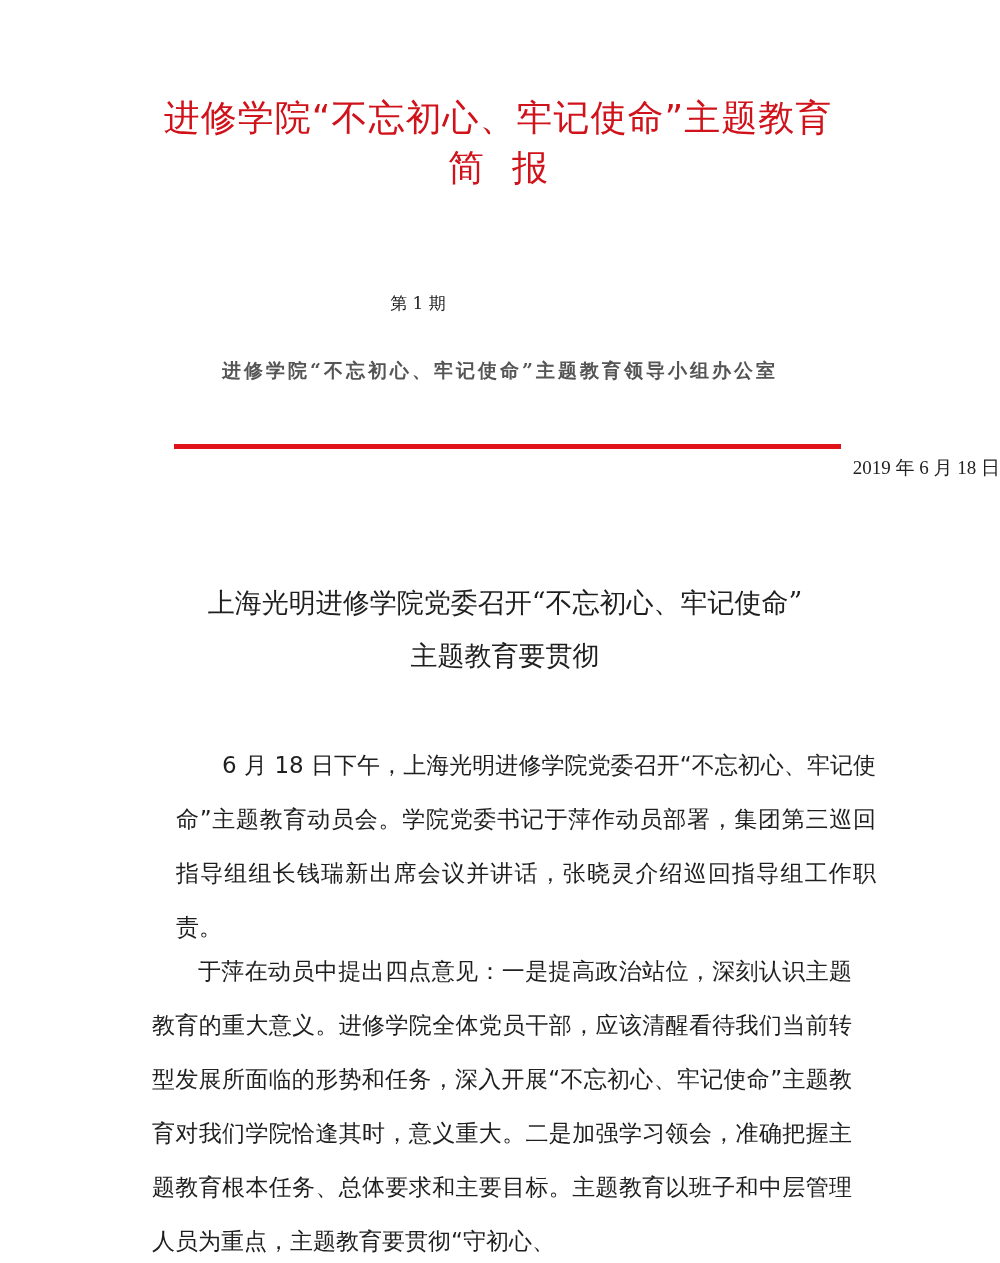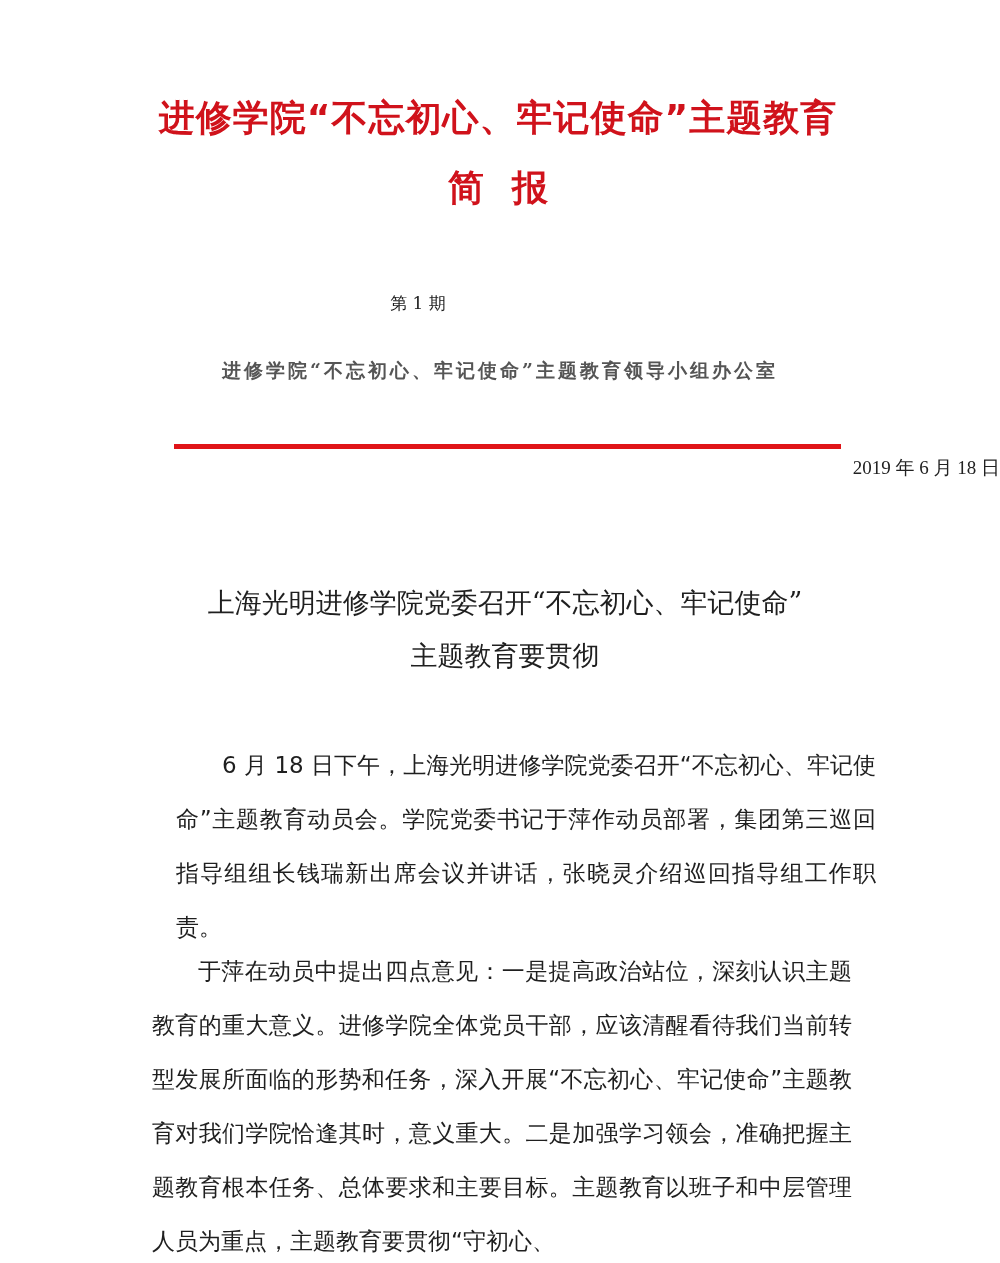--- a/index.html
+++ b/index.html
@@ -1,23 +1,23 @@
 <!DOCTYPE html>
 <html><head>
 <meta charset="utf-8">
 <style>
   html, body { margin: 0; padding: 0; background: #ffffff; }
   body { width: 1000px; height: 1263px; position: relative; overflow: hidden;
          font-family: "DejaVu Serif", "Liberation Serif", serif; color: #1a1a1a; }
   .abs { position: absolute; }
   .title-line { left: 0; width: 996px; text-align: center; color: #d0121b;
-                font-size: 36px; font-weight: bold; letter-spacing: 1px;
+                font-size: 36px; font-weight: normal; letter-spacing: 1px;
                 font-family: "DejaVu Sans", "Liberation Sans", sans-serif; }
   .title1 { top: 94px; }
-  .title2 { top: 164px; letter-spacing: 28px; padding-left: 28px; box-sizing: border-box; }
+  .title2 { top: 144px; letter-spacing: 28px; padding-left: 28px; box-sizing: border-box; }
   .issue { top: 292px; left: 0; width: 836px; text-align: center; font-size: 17px;
            font-family: "DejaVu Serif", "Liberation Serif", serif; }
   .office { top: 358px; left: 0; width: 1000px; text-align: center; font-size: 19px;
             color: #555; letter-spacing: 3px;
             font-family: "DejaVu Serif", "Liberation Serif", serif; font-weight: bold; }
   .date { top: 419px; left: 0; width: 1000px; text-align: right; font-size: 19px;
           color: #222; font-family: "Liberation Serif", "DejaVu Serif", serif; margin-top: 36px; }
   .red-rule { top: 444px; left: 174px; width: 667px; height: 5px; background: #e01418; }
   .headline { left: 5px; width: 1000px; text-align: center; font-size: 27px; color: #1f1f1f;
               font-family: "DejaVu Serif", "Liberation Serif", serif; }

